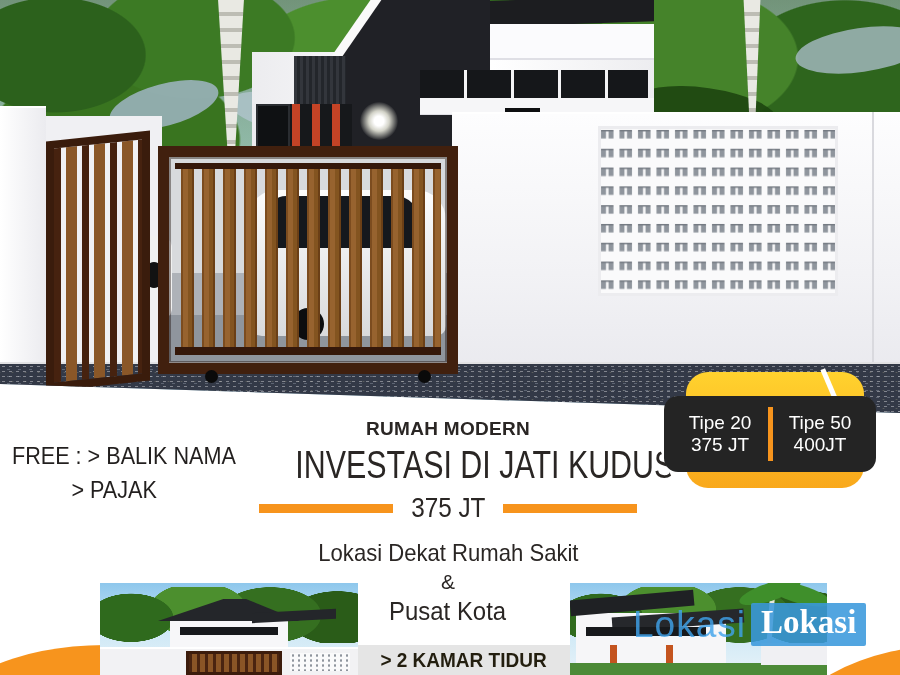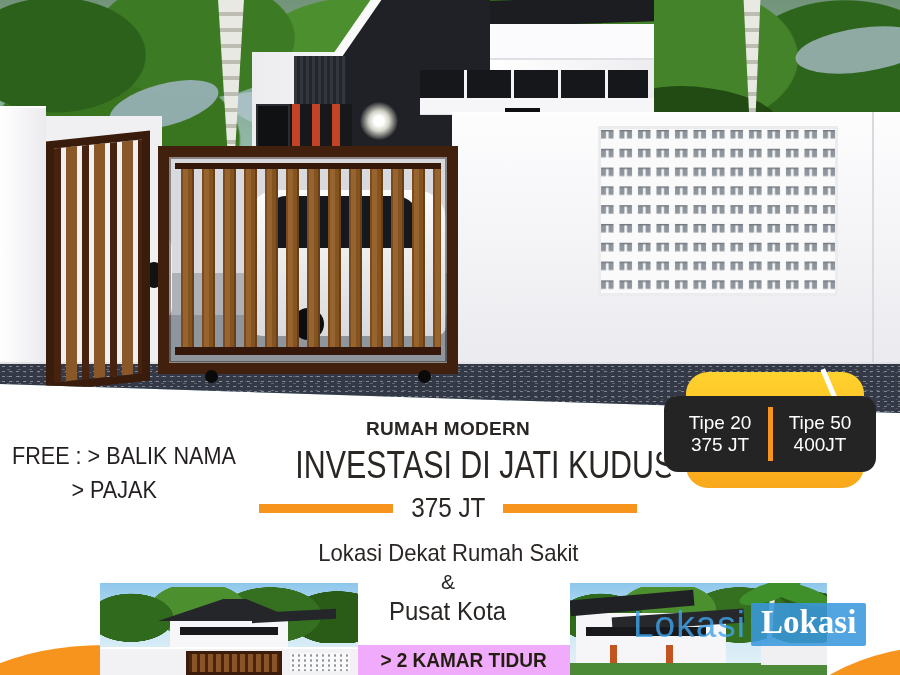--- a/index.html
+++ b/index.html
@@ -121,21 +121,21 @@
          display:flex;align-items:center;justify-content:space-between;padding:0 10px;box-sizing:border-box;}
   .bCell{width:92px;text-align:center;color:#ffffff;font-size:19px;line-height:22px;}
   .bDiv{width:5px;height:54px;background:#F7941D;}
 
   
   .bump{background:#F7941D;border-radius:50%;}
   .bumpL{left:-60px;top:645px;width:330px;height:160px;}
   .bumpR{left:780px;top:644px;width:360px;height:200px;}
   .thumb{top:583px;height:92px;overflow:hidden;background:linear-gradient(180deg,#8ec7ec,#cfe9f6 55%,#e8f2f8);}
   .thumbL{left:100px;width:258px;} .thumbR{left:570px;width:257px;}
-  .banner{left:358px;top:645px;width:212px;height:30px;background:#f0abfc;display:flex;align-items:center;justify-content:center;}
+  .banner{left:358px;top:645px;width:212px;height:30px;background:#e5e5e5;display:flex;align-items:center;justify-content:center;}
   .banner span{font-size:20px;font-weight:600;color:#231e0f;display:inline-block;transform:scaleX(.95);white-space:nowrap;}
 
   
   .tfol{position:absolute;left:0;top:4px;width:100%;height:56px;background:
       radial-gradient(70px 40px at 12% 55%,#2f6a1d 60%,transparent 61%),
       radial-gradient(80px 44px at 38% 40%,#4c8f2e 60%,transparent 61%),
       radial-gradient(84px 46px at 66% 50%,#356f20 60%,transparent 61%),
       radial-gradient(80px 44px at 92% 55%,#2a5c18 60%,transparent 61%);}
   .tlHouse{position:absolute;left:70px;top:36px;width:118px;height:46px;background:#f7f7f9;}
   .tlWin{position:absolute;left:80px;top:44px;width:98px;height:8px;background:#17191c;}

